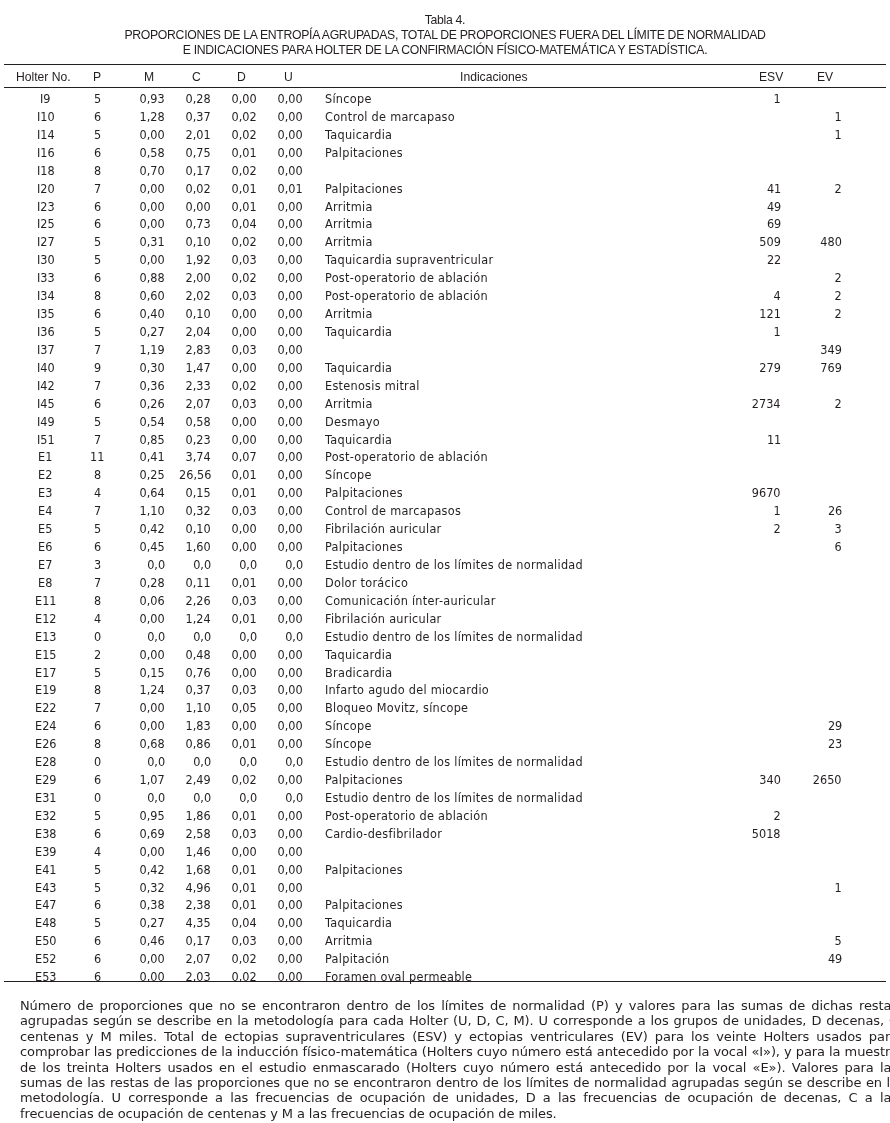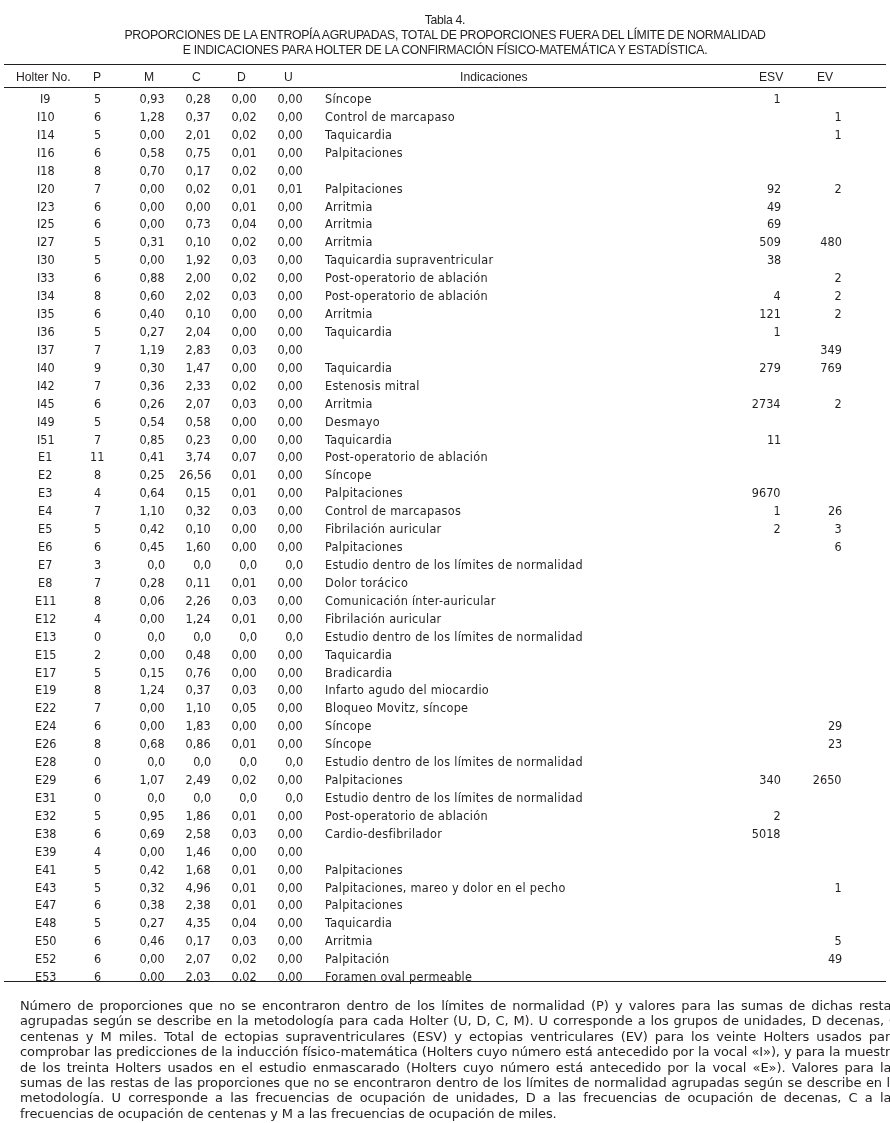--- a/index.html
+++ b/index.html
@@ -107,21 +107,21 @@
       <div class="c c-ev"><span></span></div>
     </div>
     <div class="row">
       <div class="c c-holter"><span style="transform-origin: left center;">I20</span></div>
       <div class="c c-p"><span style="transform-origin: left center;">7</span></div>
       <div class="c c-m"><span>0,00</span></div>
       <div class="c c-c"><span>0,02</span></div>
       <div class="c c-d"><span>0,01</span></div>
       <div class="c c-u"><span>0,01</span></div>
       <div class="c c-ind"><span style="transform-origin: left center;">Palpitaciones</span></div>
-      <div class="c c-esv"><span>92</span></div>
+      <div class="c c-esv"><span>41</span></div>
       <div class="c c-ev"><span>2</span></div>
     </div>
     <div class="row">
       <div class="c c-holter"><span style="transform-origin: left center;">I23</span></div>
       <div class="c c-p"><span style="transform-origin: left center;">6</span></div>
       <div class="c c-m"><span>0,00</span></div>
       <div class="c c-c"><span>0,00</span></div>
       <div class="c c-d"><span>0,01</span></div>
       <div class="c c-u"><span>0,00</span></div>
       <div class="c c-ind"><span style="transform-origin: left center;">Arritmia</span></div>
@@ -151,21 +151,21 @@
       <div class="c c-ev"><span>480</span></div>
     </div>
     <div class="row">
       <div class="c c-holter"><span style="transform-origin: left center;">I30</span></div>
       <div class="c c-p"><span style="transform-origin: left center;">5</span></div>
       <div class="c c-m"><span>0,00</span></div>
       <div class="c c-c"><span>1,92</span></div>
       <div class="c c-d"><span>0,03</span></div>
       <div class="c c-u"><span>0,00</span></div>
       <div class="c c-ind"><span style="transform-origin: left center;">Taquicardia supraventricular</span></div>
-      <div class="c c-esv"><span>38</span></div>
+      <div class="c c-esv"><span>22</span></div>
       <div class="c c-ev"><span></span></div>
     </div>
     <div class="row">
       <div class="c c-holter"><span style="transform-origin: left center;">I33</span></div>
       <div class="c c-p"><span style="transform-origin: left center;">6</span></div>
       <div class="c c-m"><span>0,88</span></div>
       <div class="c c-c"><span>2,00</span></div>
       <div class="c c-d"><span>0,02</span></div>
       <div class="c c-u"><span>0,00</span></div>
       <div class="c c-ind"><span style="transform-origin: left center;">Post-operatorio de ablación</span></div>
@@ -533,21 +533,20 @@
       <div class="c c-esv"><span></span></div>
       <div class="c c-ev"><span></span></div>
     </div>
     <div class="row">
       <div class="c c-holter"><span style="transform-origin: left center;">E43</span></div>
       <div class="c c-p"><span style="transform-origin: left center;">5</span></div>
       <div class="c c-m"><span>0,32</span></div>
       <div class="c c-c"><span>4,96</span></div>
       <div class="c c-d"><span>0,01</span></div>
       <div class="c c-u"><span>0,00</span></div>
-      <div class="c c-ind"><span style="transform-origin: left center;">Palpitaciones, mareo y dolor en el pecho</span></div>
       <div class="c c-esv"><span></span></div>
       <div class="c c-ev"><span>1</span></div>
     </div>
     <div class="row">
       <div class="c c-holter"><span style="transform-origin: left center;">E47</span></div>
       <div class="c c-p"><span style="transform-origin: left center;">6</span></div>
       <div class="c c-m"><span>0,38</span></div>
       <div class="c c-c"><span>2,38</span></div>
       <div class="c c-d"><span>0,01</span></div>
       <div class="c c-u"><span>0,00</span></div>

